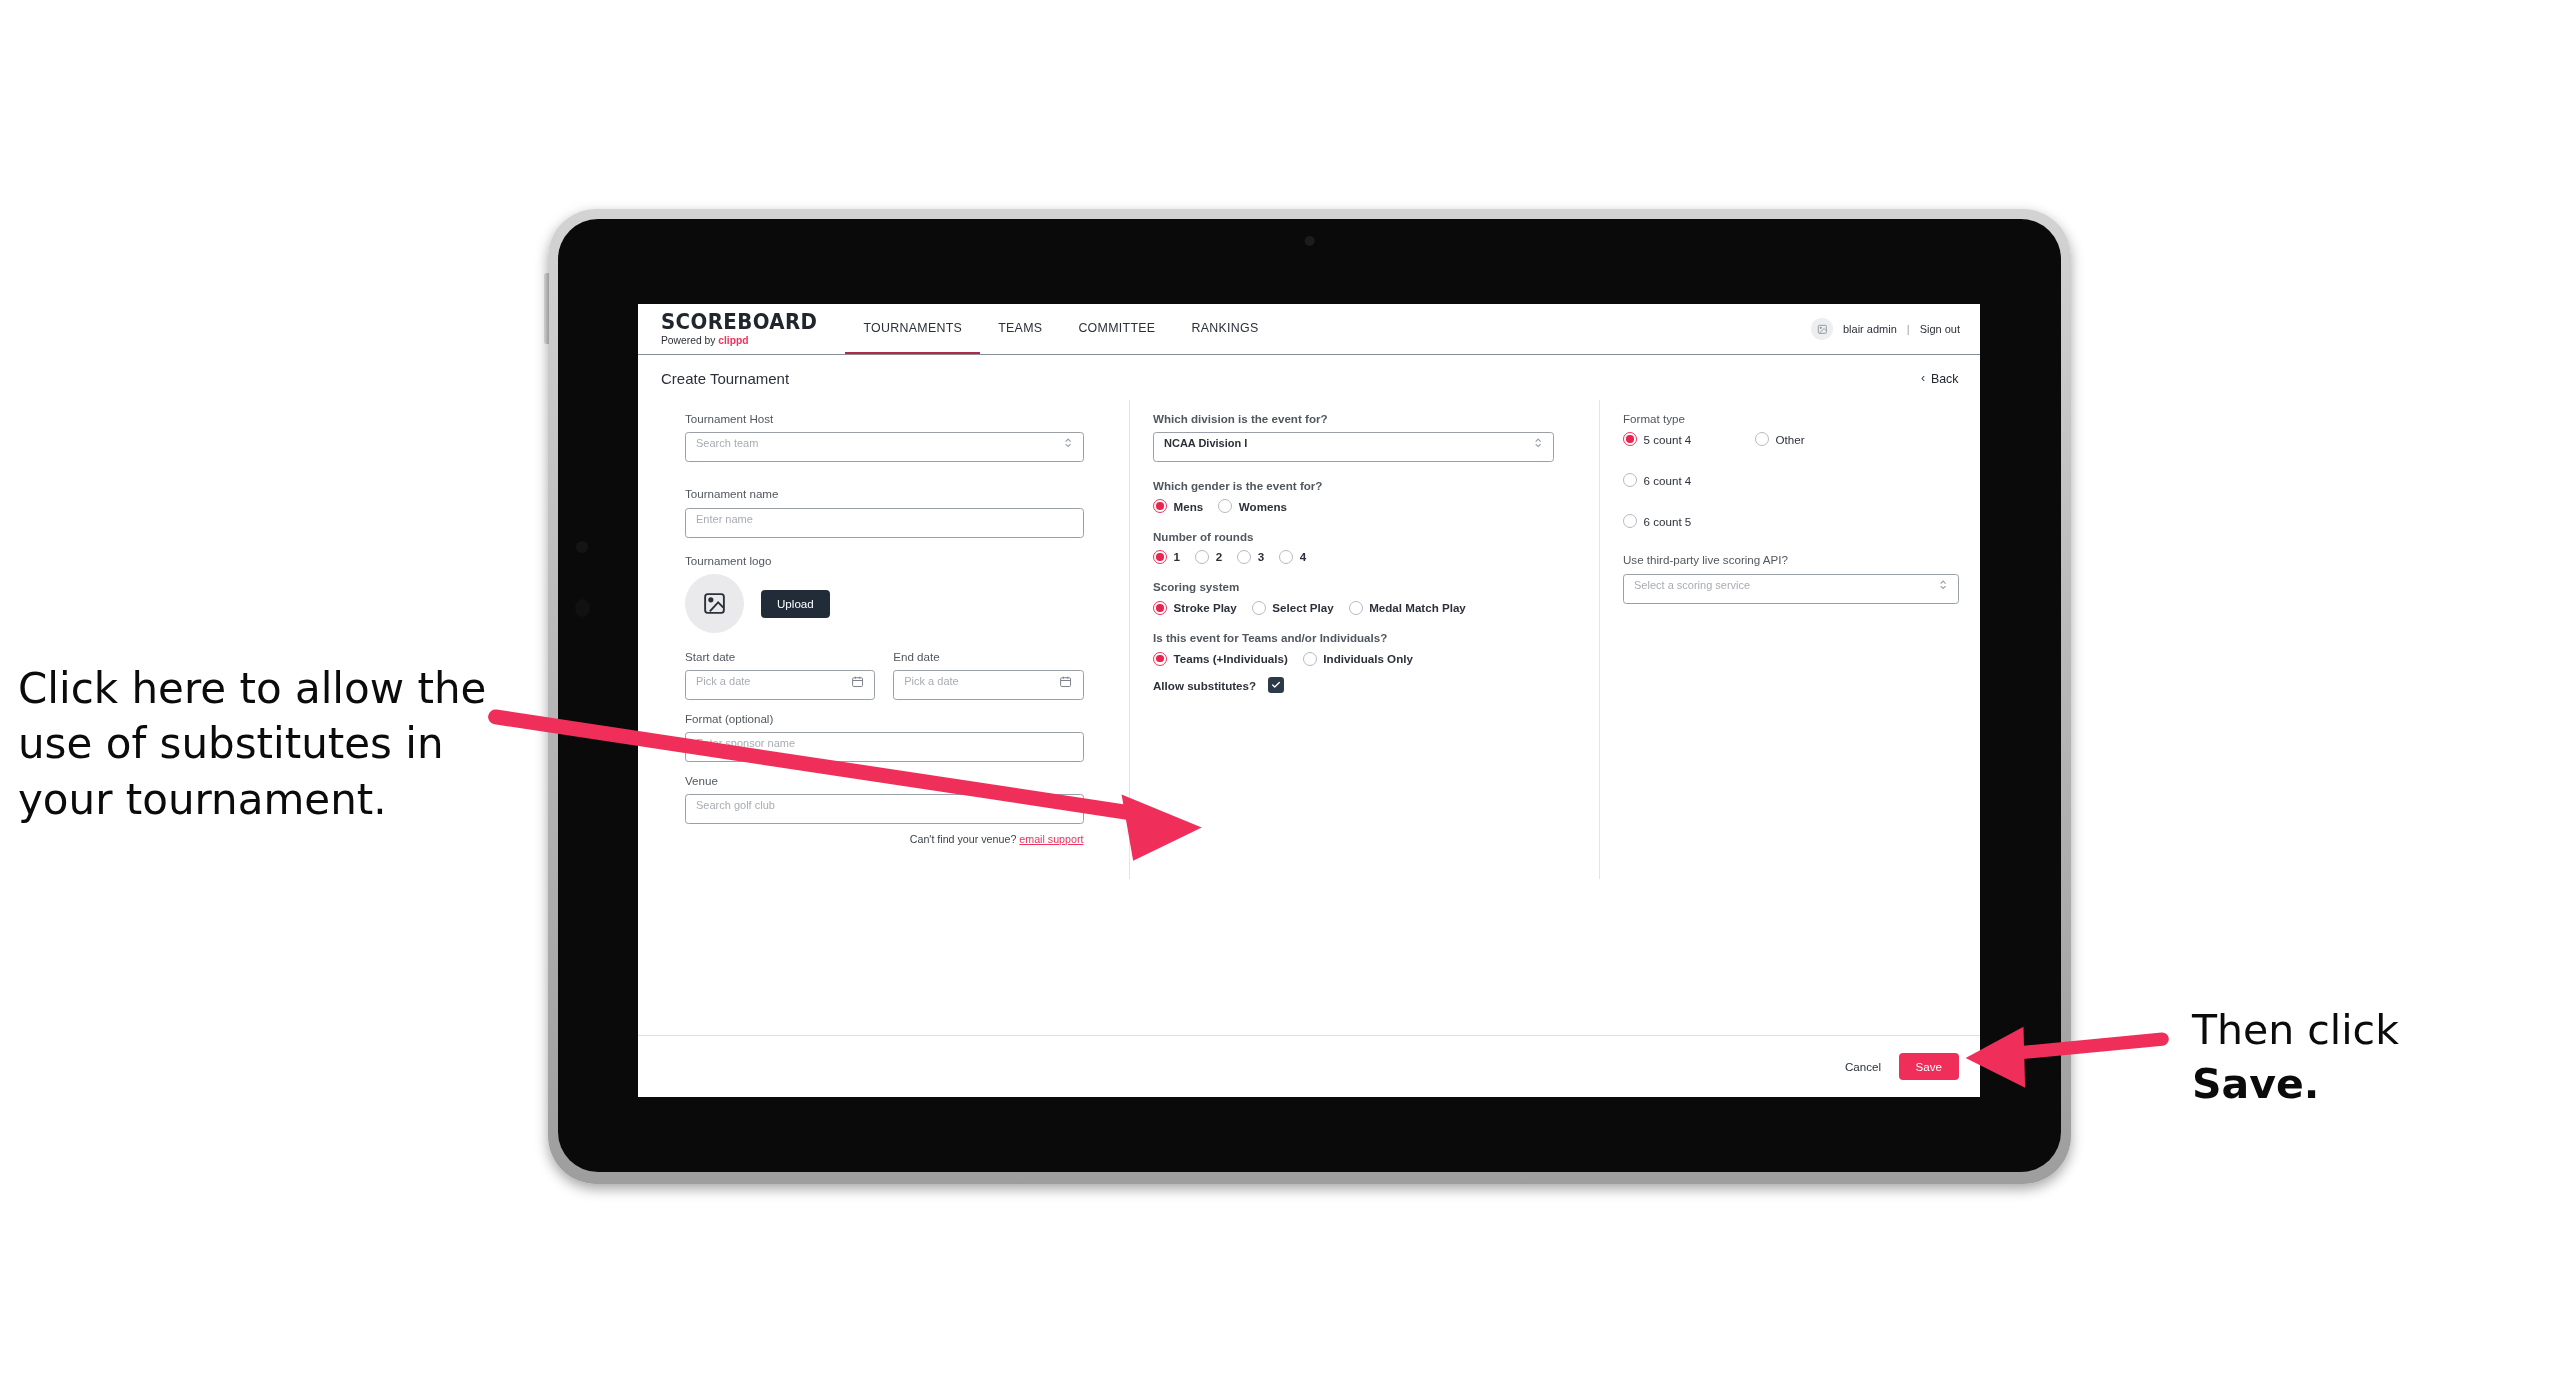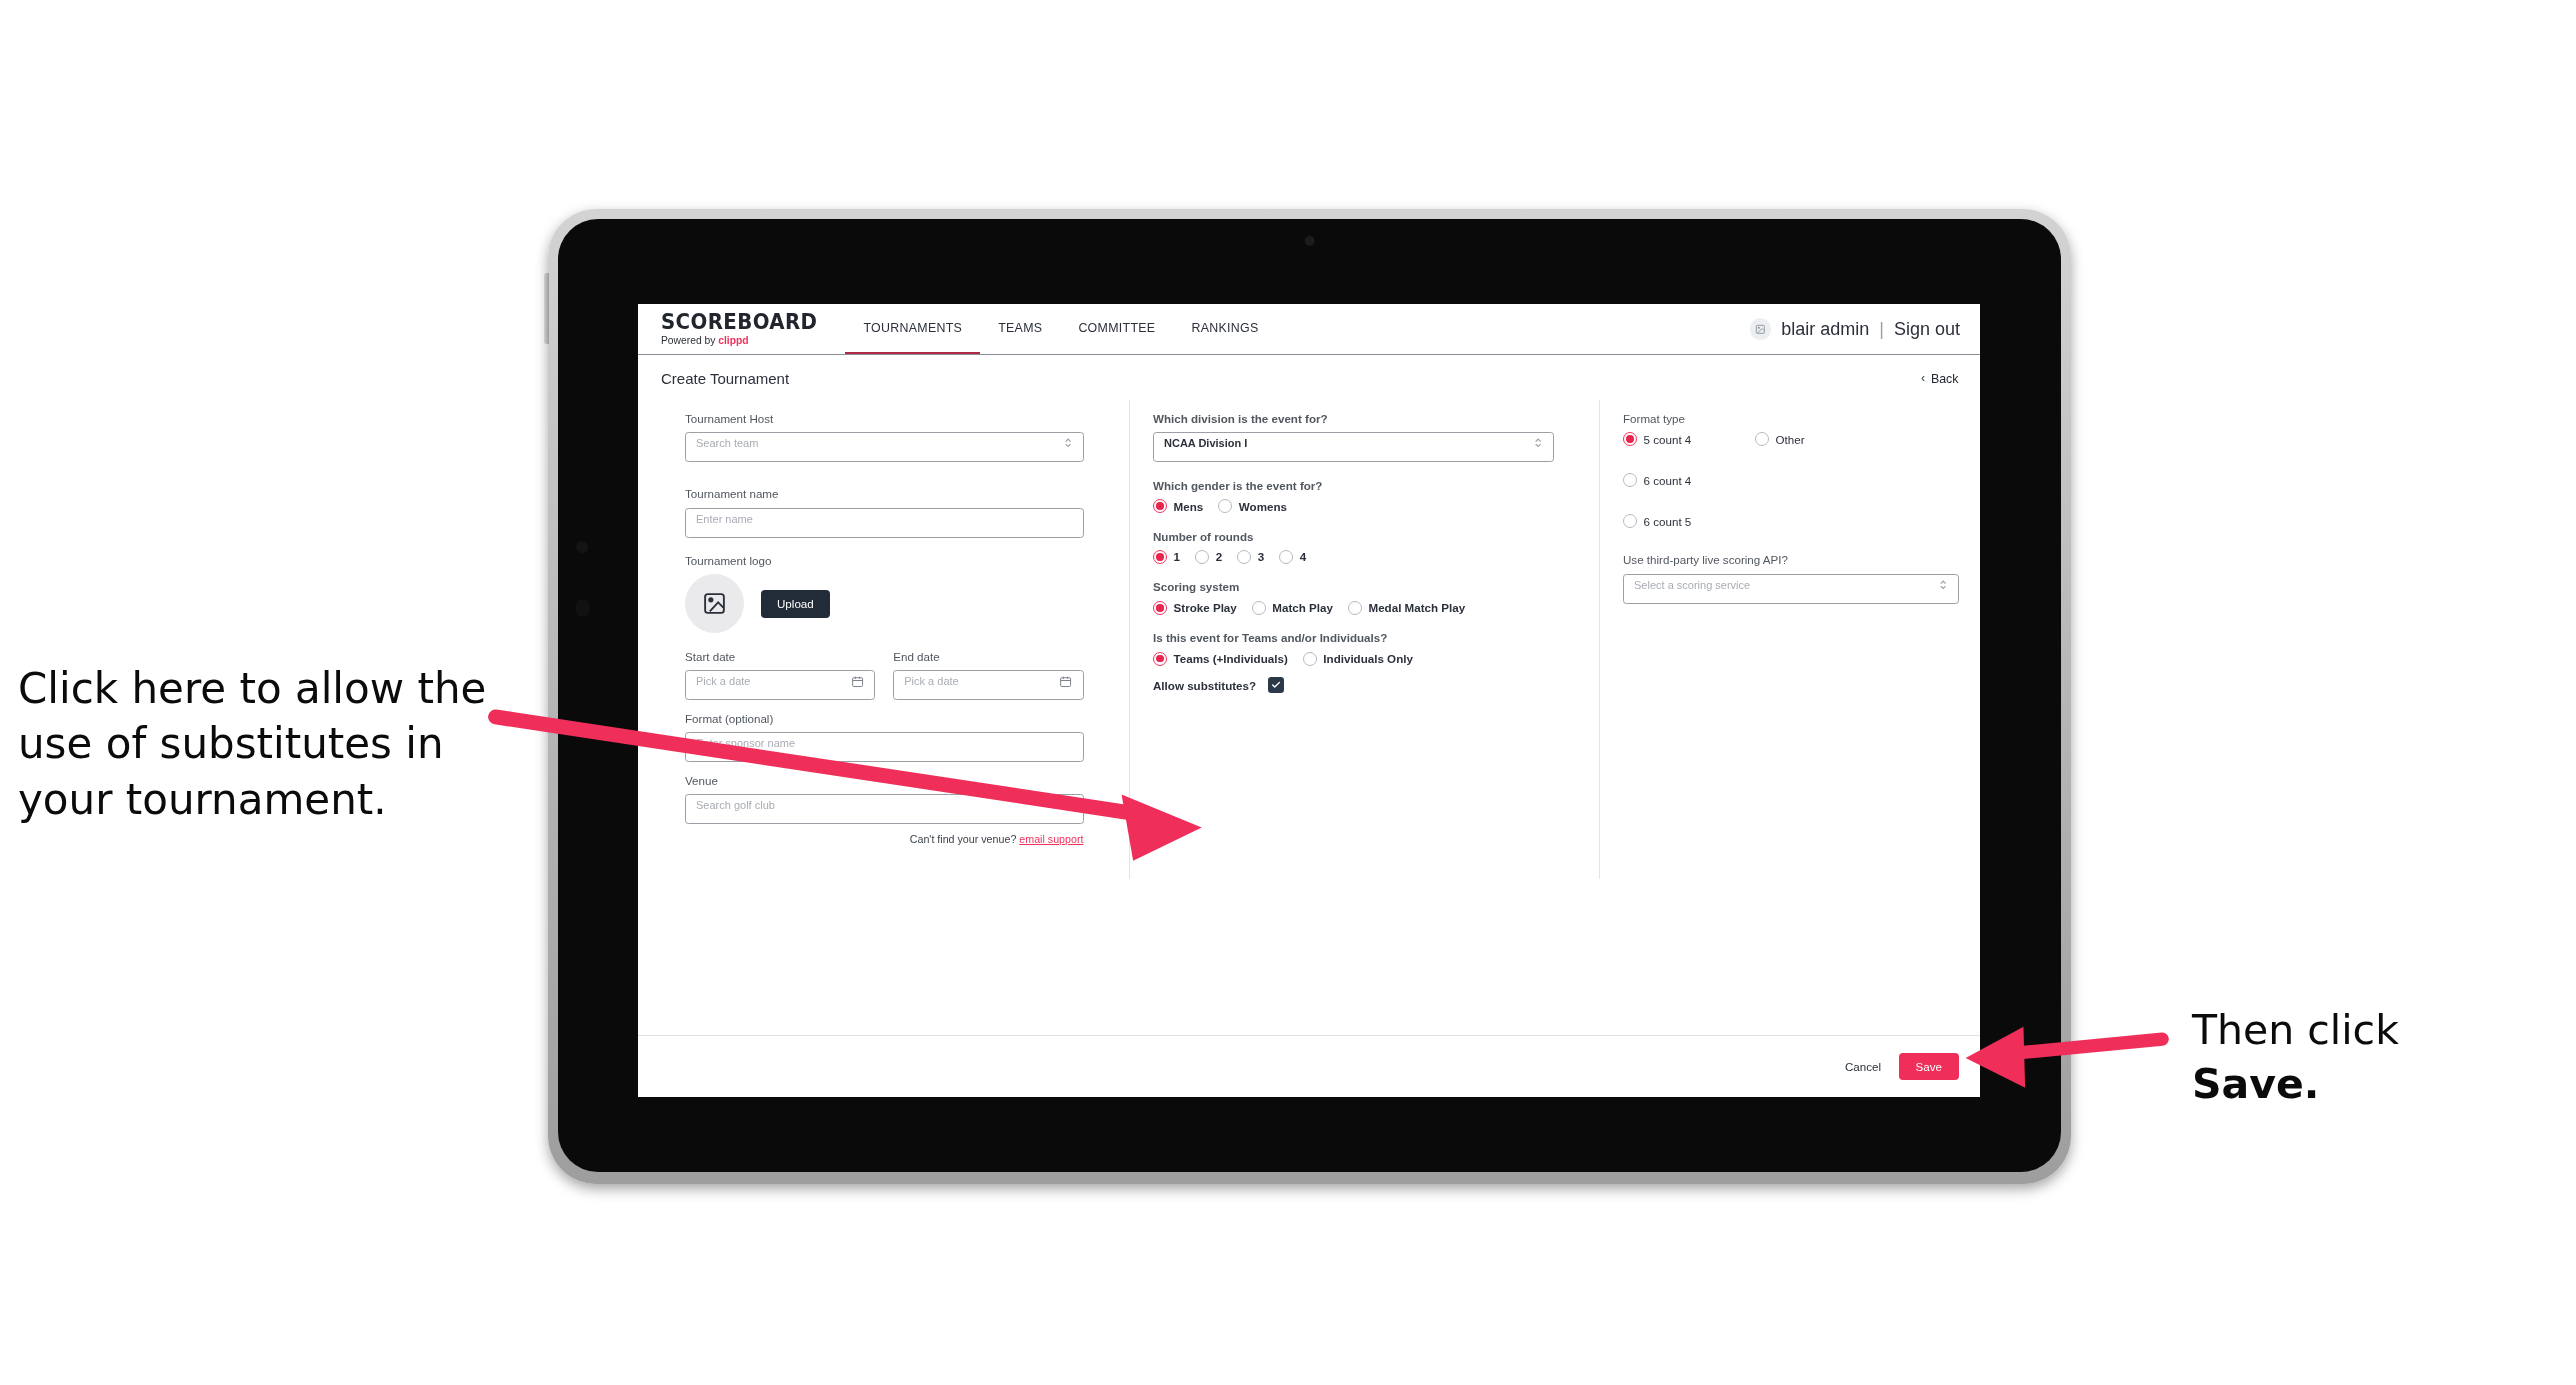--- a/index.html
+++ b/index.html
@@ -83,21 +83,21 @@
     color: #2b303a;
     border-bottom: 2.5px solid transparent;
     cursor: pointer;
     white-space: nowrap;
   }
   .nav-item.active { border-bottom-color: #b02a47; }
 
   .header-right {
     margin-left: auto; display: flex; align-items: center;
     padding-right: 20px; gap: 10px;
-    font-size: 18px; color: #2b303a;
+    font-size: 11px; color: #2b303a;
   }
   .avatar {
     width: 21.5px; height: 21.5px; border-radius: 50%;
     background: #eceef0;
     display: flex; align-items: center; justify-content: center;
   }
   .avatar svg { width: 10.7px; height: 10.7px; }
   .hr-sep { color: #9aa0a8; }
 
   
@@ -428,21 +428,21 @@
         <div class="gap-md"></div>
 
         <div class="field-label">Scoring system</div>
         <div class="radio-row">
           <div class="radio">
             <span class="dot on"></span>
             <span>Stroke Play</span>
           </div>
           <div class="radio">
             <span class="dot"></span>
-            <span>Match Play</span>
+            <span>Select Play</span>
           </div>
           <div class="radio">
             <span class="dot"></span>
             <span>Medal Match Play</span>
           </div>
         </div>
 
         <div class="gap-md"></div>
 
         <div class="field-label">Is this event for Teams and/or Individuals?</div>

